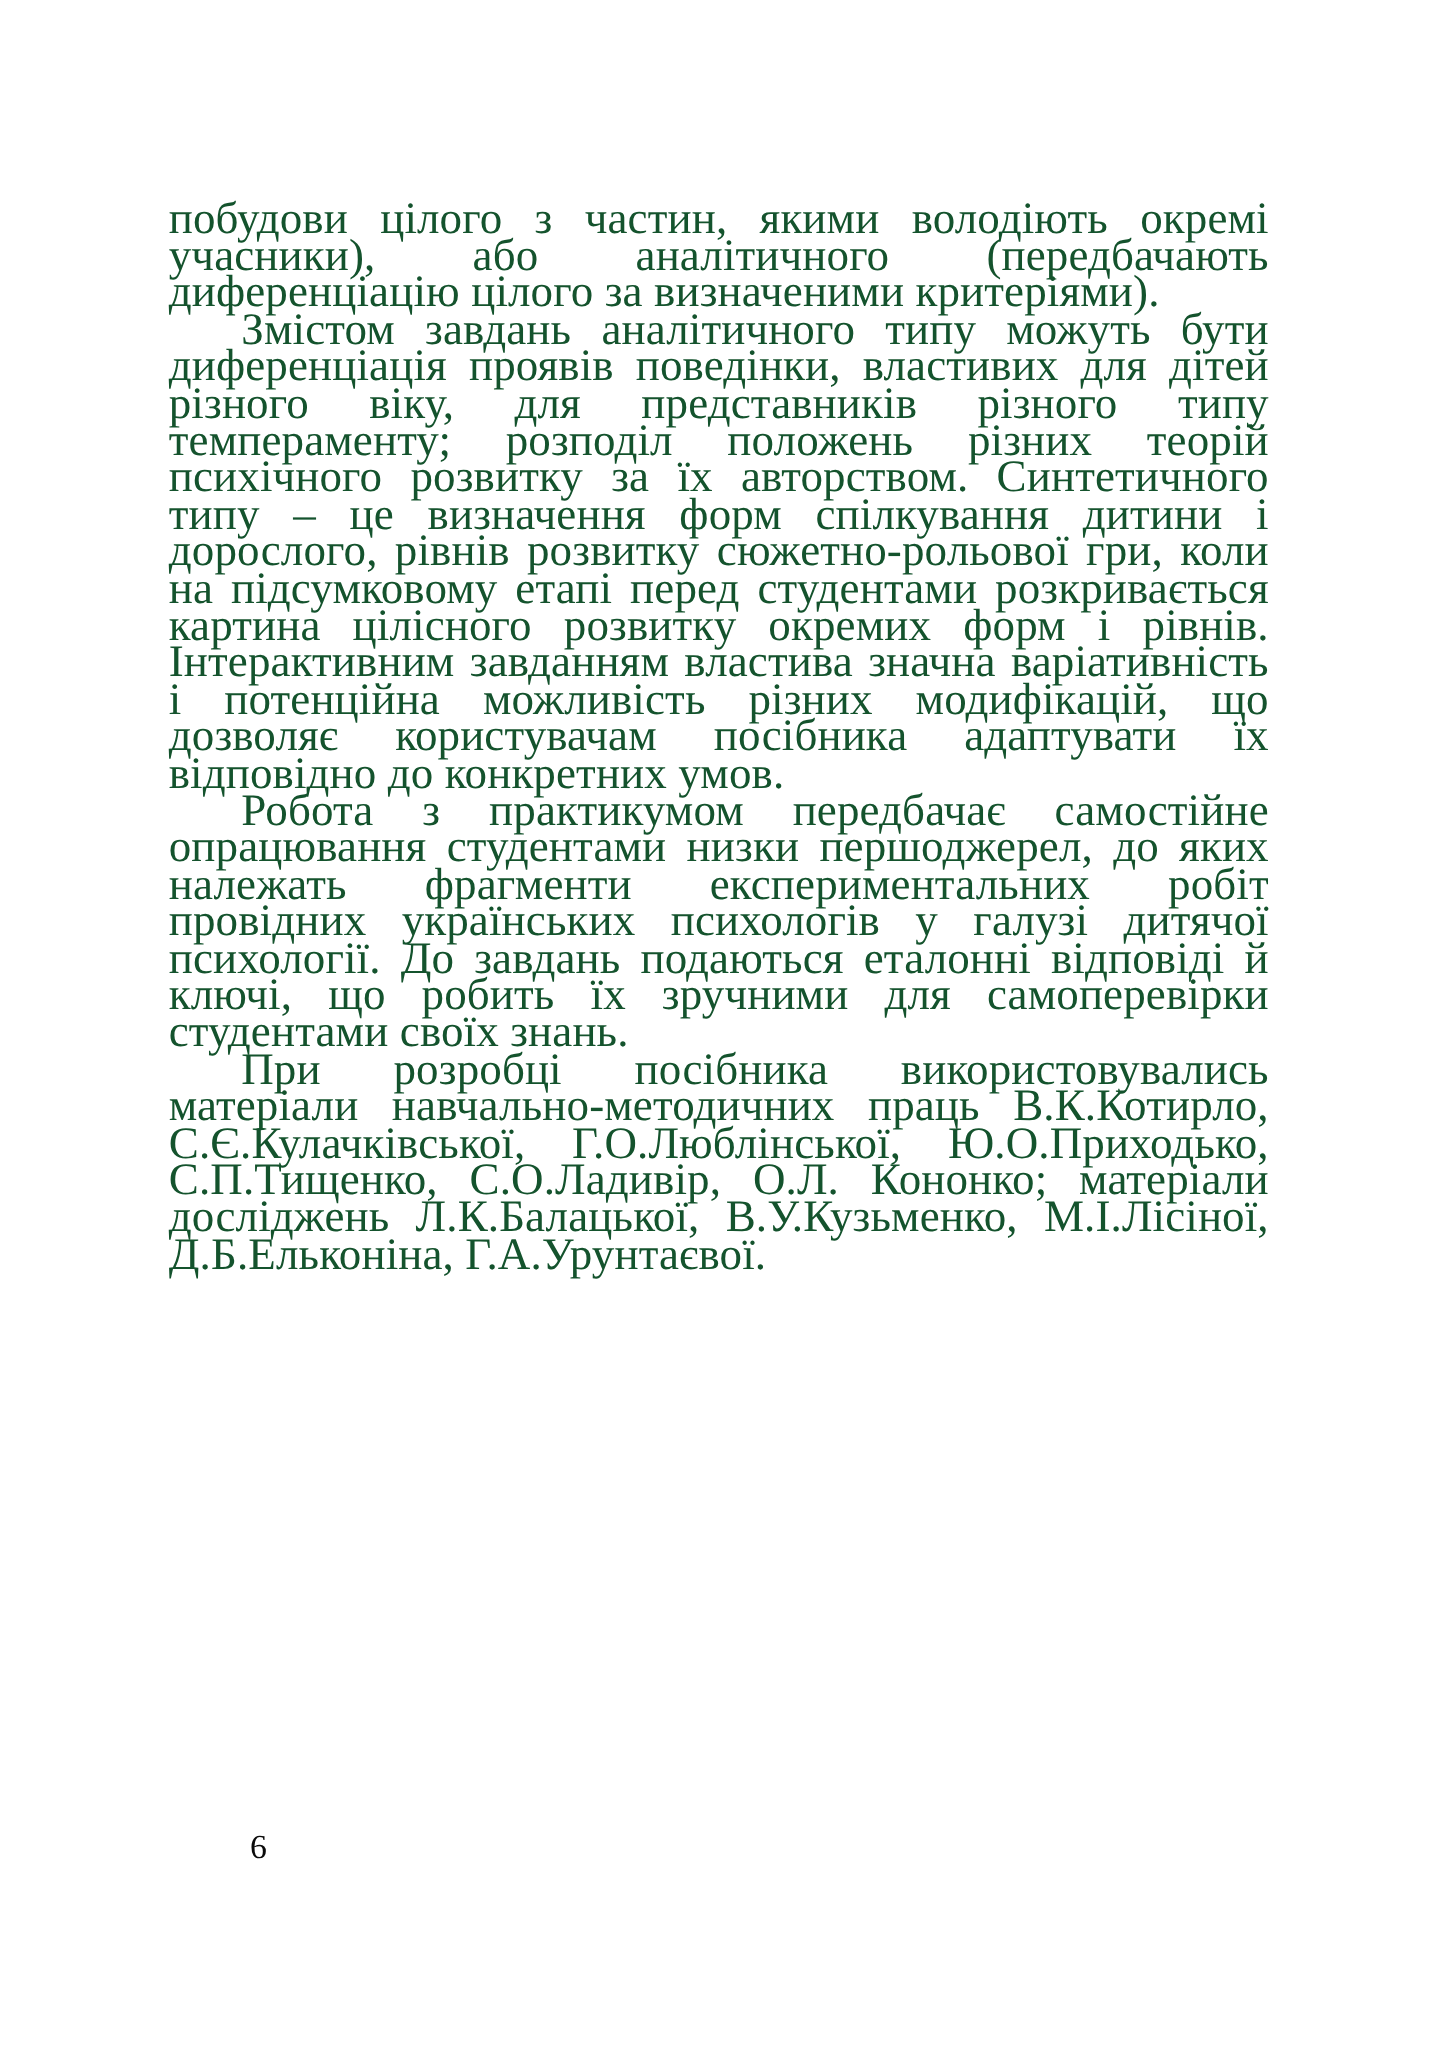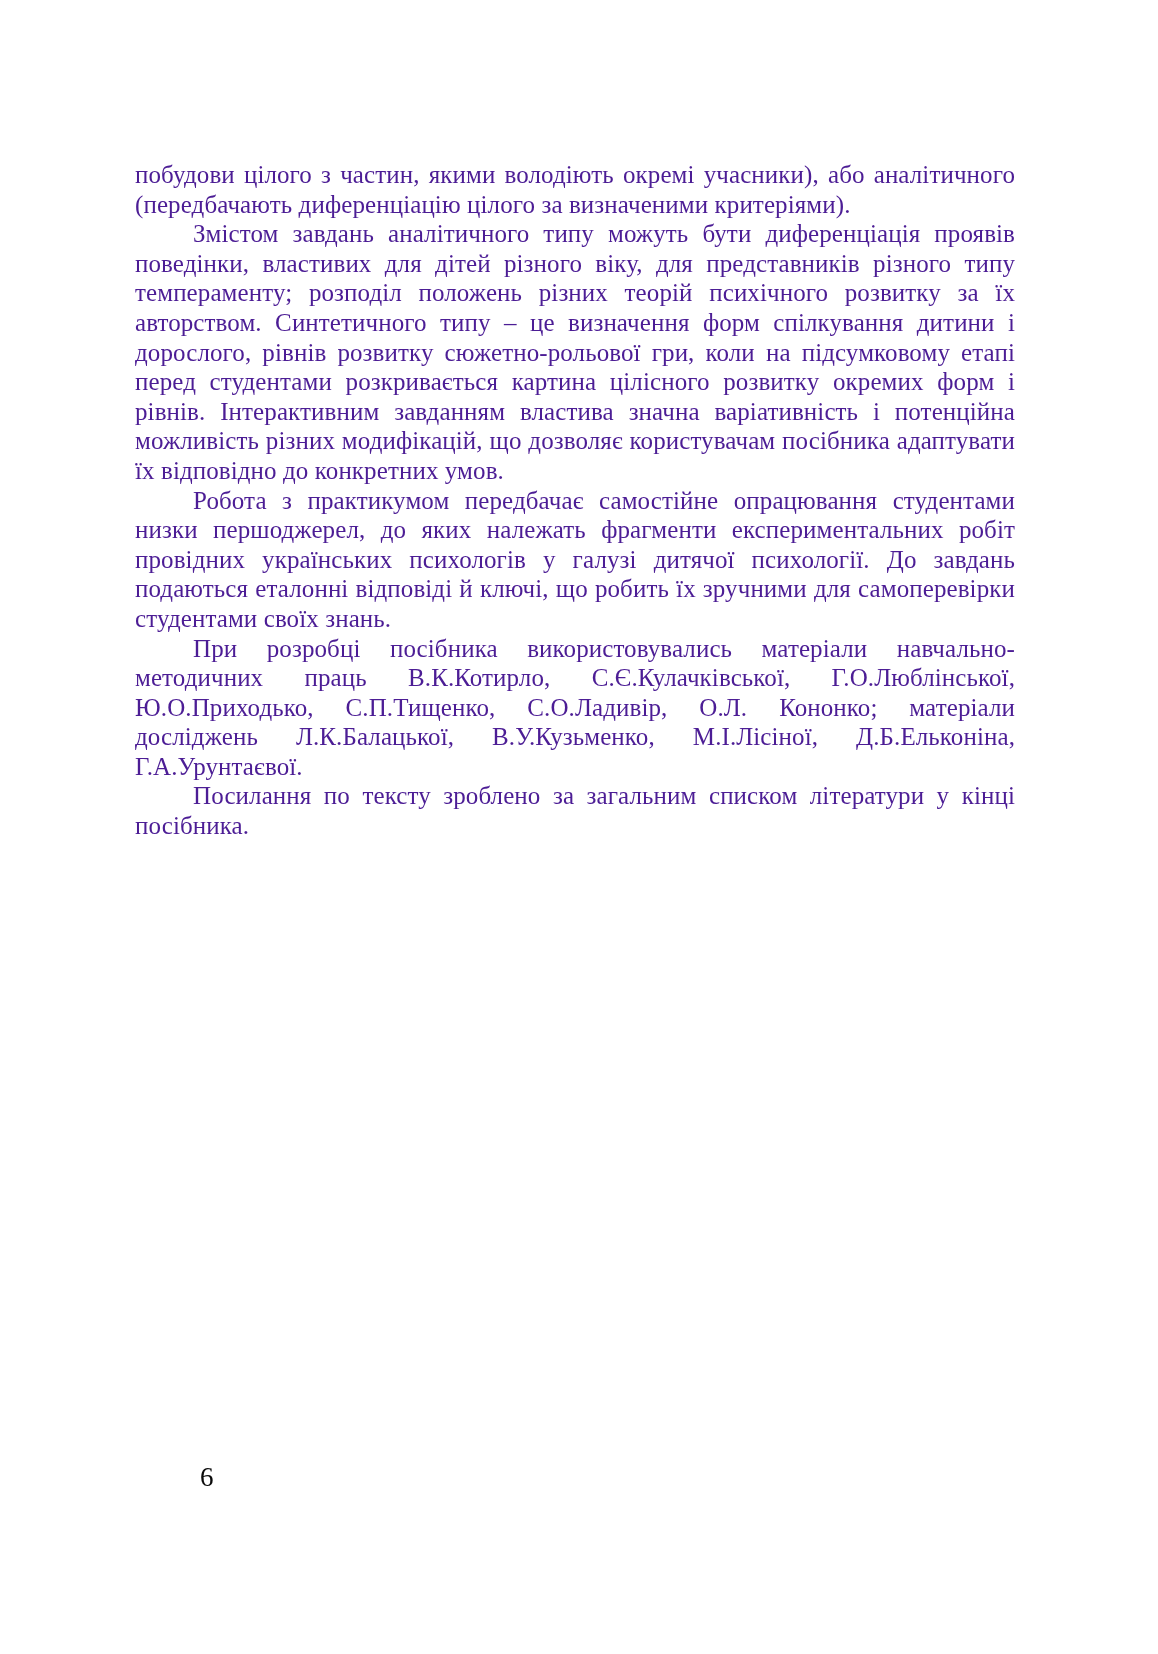--- a/index.html
+++ b/index.html
@@ -19,24 +19,24 @@
     position: absolute;
     inset: 0;
     background: #ffffff;
   }
   .text-block {
     position: absolute;
     left: 135px;
     top: 160px;
     width: 880px;
     text-align: justify;
-    font-size: 25px;
+    font-size: 36px;
     line-height: 29.6px;
     letter-spacing: 0.1px;
-    color: #4c1d95;
+    color: #14532d;
   }
   .para {
     margin: 0;
     padding: 0;
     text-indent: 58px;
   }
   .para.first {
     text-indent: 0;
   }
   .page-number {
@@ -50,16 +50,15 @@
 </style>
 </head>
 <body>
 
 <div class="page">
   <div class="text-block">
     <p class="para first">побудови цілого з частин, якими володіють окремі учасники), або аналітичного (передбачають диференціацію цілого за визначеними критеріями).</p>
     <p class="para">Змістом завдань аналітичного типу можуть бути диференціація проявів поведінки, властивих для дітей різного віку, для представників різного типу темпераменту; розподіл положень різних теорій психічного розвитку за їх авторством. Синтетичного типу – це визначення форм спілкування дитини і дорослого, рівнів розвитку сюжетно-рольової гри, коли на підсумковому етапі перед студентами розкривається картина цілісного розвитку окремих форм і рівнів. Інтерактивним завданням властива значна варіативність і потенційна можливість різних модифікацій, що дозволяє користувачам посібника адаптувати їх відповідно до конкретних умов.</p>
     <p class="para">Робота з практикумом передбачає самостійне опрацювання студентами низки першоджерел, до яких належать фрагменти експериментальних робіт провідних українських психологів у галузі дитячої психології. До завдань подаються еталонні відповіді й ключі, що робить їх зручними для самоперевірки студентами своїх знань.</p>
     <p class="para">При розробці посібника використовувались матеріали навчально-методичних праць В.К.Котирло, С.Є.Кулачківської, Г.О.Люблінської, Ю.О.Приходько, С.П.Тищенко, С.О.Ладивір, О.Л. Кононко; матеріали досліджень Л.К.Балацької, В.У.Кузьменко, М.І.Лісіної, Д.Б.Ельконіна, Г.А.Урунтаєвої.</p>
-    <p class="para">Посилання по тексту зроблено за загальним списком літератури у кінці посібника.</p>
   </div>
   <div class="page-number">6</div>
 </div>
 
 </body></html>

